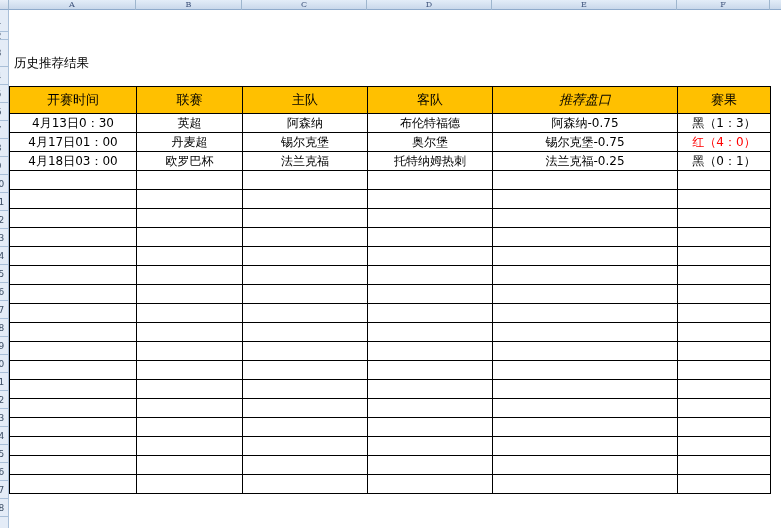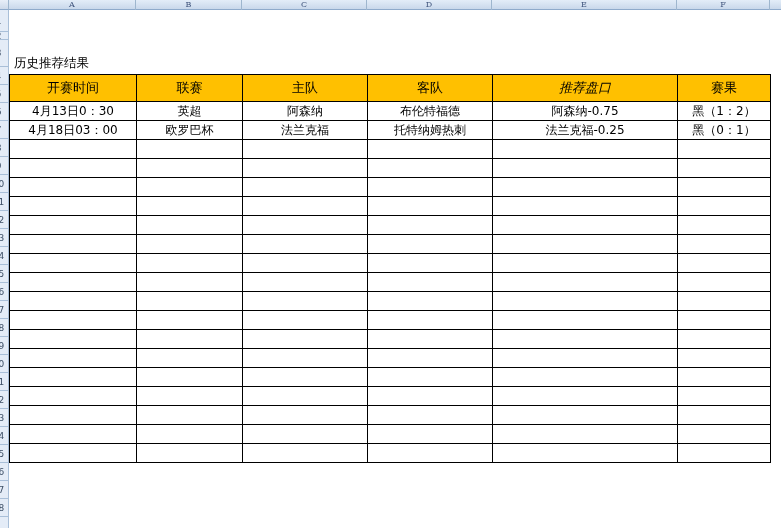--- a/index.html
+++ b/index.html
@@ -45,21 +45,21 @@
     position:absolute;left:9px;top:10px;width:772px;height:518px;
     background:#ffffff;
     margin-top:40px;
   }
   #title{
     position:absolute;left:0;top:0;height:23px;line-height:25px;
     padding-left:5px;font-size:12.5px;color:#000;white-space:nowrap;
   }
   
   #tbl{
-    position:absolute;left:0;top:24px;width:762px;
+    position:absolute;left:0;top:36px;width:762px;
     border-collapse:collapse;table-layout:fixed;
     font-size:12px;color:#000;
   }
   #tbl td,#tbl th{
     border:1px solid #000;text-align:center;vertical-align:middle;
     padding:0;overflow:hidden;white-space:nowrap;background:#fff;
   }
   #tbl th{
     height:26px;font-size:13px;font-weight:normal;
   }
@@ -190,21 +190,29 @@
             <th style="background: rgb(255, 192, 0);">客队</th>
             <th style="background: rgb(255, 192, 0); font-style: italic;">推荐盘口</th>
             <th style="background: rgb(255, 192, 0);">赛果</th>
           </tr>
           <tr>
             <td>4月13日0：30</td>
             <td>英超</td>
             <td>阿森纳</td>
             <td>布伦特福德</td>
             <td>阿森纳-0.75</td>
-            <td>黑（1：2）</td>
+            <td>黑（1：3）</td>
+          </tr>
+          <tr>
+            <td>4月17日01：00</td>
+            <td>丹麦超</td>
+            <td>锡尔克堡</td>
+            <td>奥尔堡</td>
+            <td>锡尔克堡-0.75</td>
+            <td class="res-red">红（4：0）</td>
           </tr>
           <tr>
             <td>4月18日03：00</td>
             <td>欧罗巴杯</td>
             <td>法兰克福</td>
             <td>托特纳姆热刺</td>
             <td>法兰克福-0.25</td>
             <td>黑（0：1）</td>
           </tr>
           <tr>

